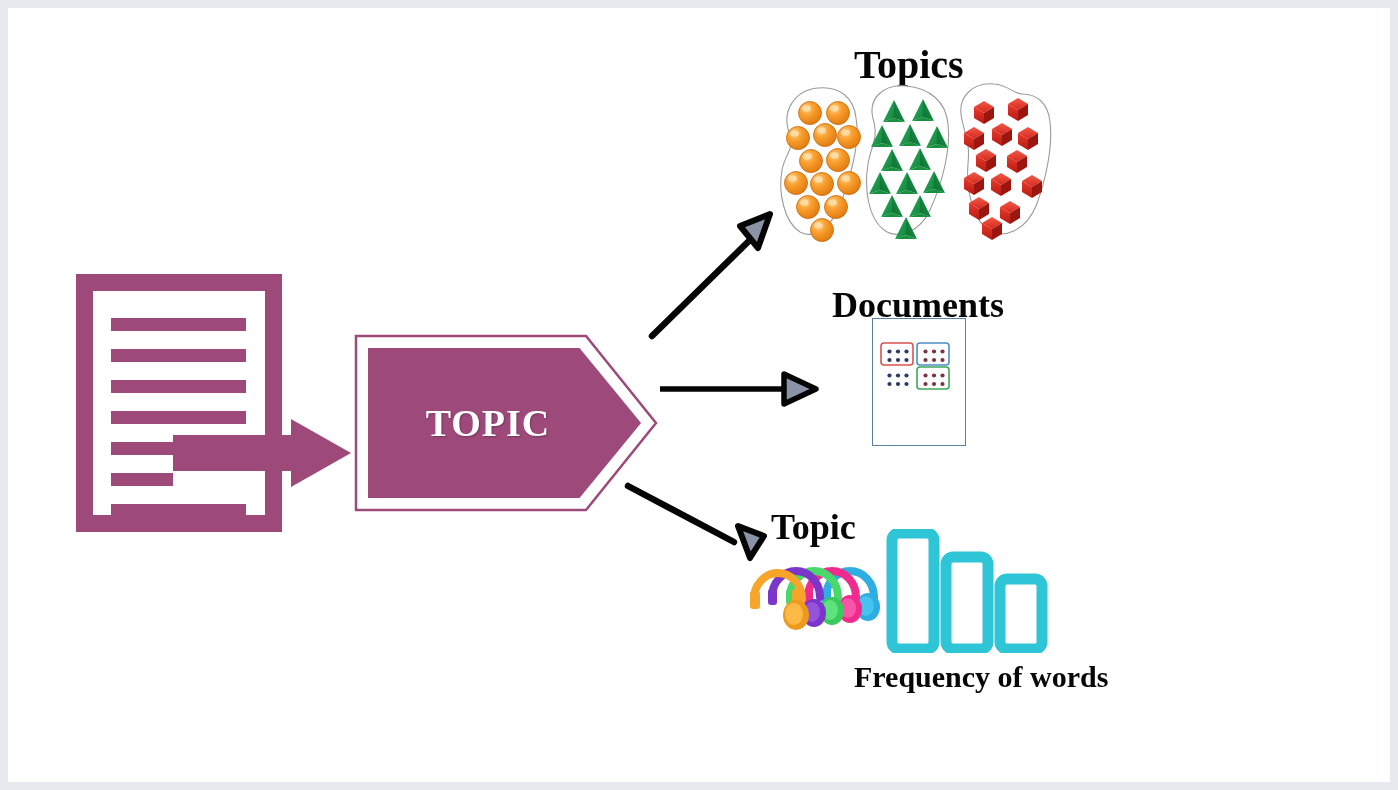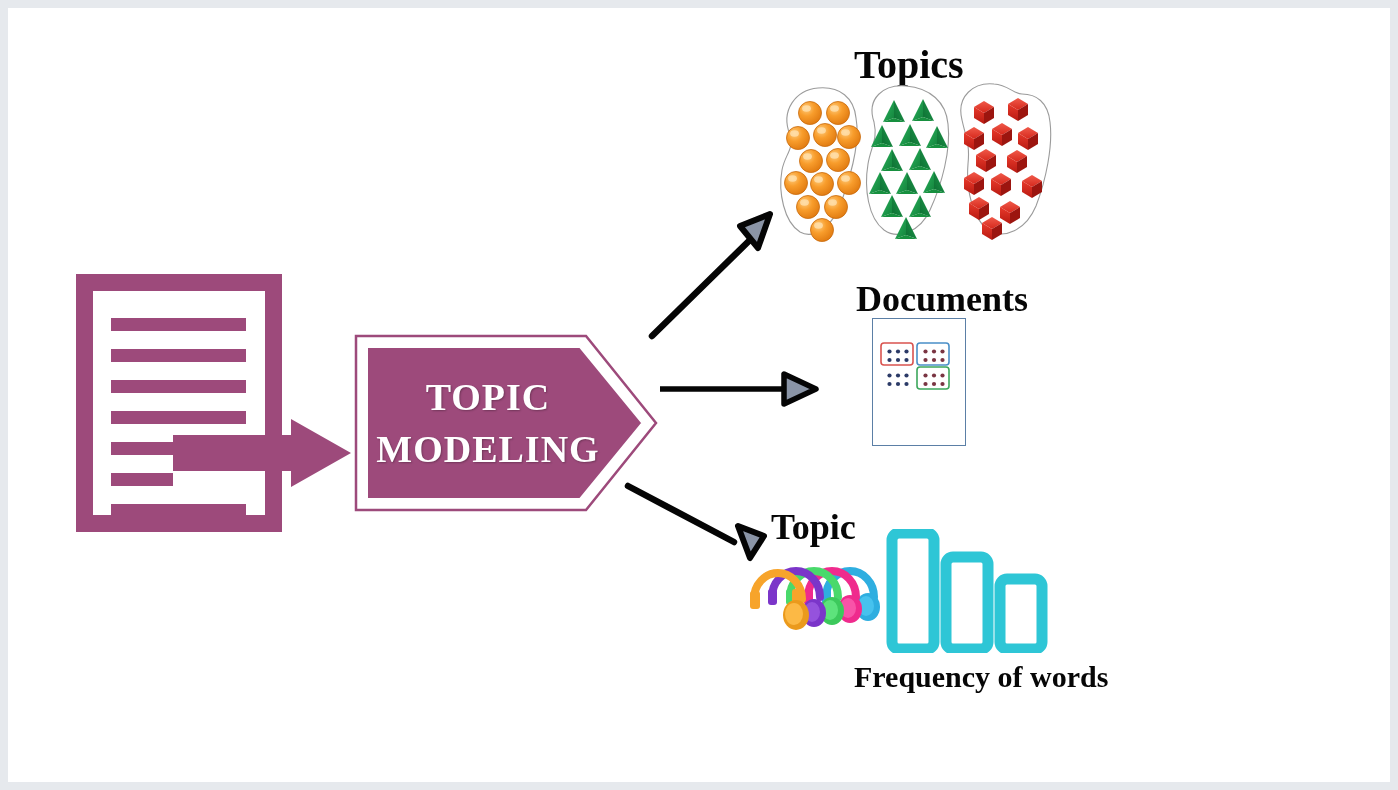--- a/index.html
+++ b/index.html
@@ -59,21 +59,21 @@
 
   
   .title-text {
     font-family: "Liberation Serif", serif;
     font-weight: bold;
     color: #060606;
     white-space: nowrap;
     text-align: right;
   }
   #topics-title   { left: 846px; top: 33px;  font-size: 40px; }
-  #documents-title{ left: 824px; top: 270px; font-size: 36px; margin-left: 24px; }
+  #documents-title{ left: 824px; top: 276px; font-size: 36px; }
   #topic-title    { left: 763px; top: 498px; font-size: 36px; }
   #freq-title     { left: 846px; top: 652px; font-size: 30px; }
 
   
   #topics-cluster { left: 762px; top: 72px; width: 290px; height: 166px; }
 
   
   #documents-icon { left: 864px; top: 310px; width: 94px; height: 128px; }
   #doc-page {
     position: absolute; left: 0; top: 0; width: 100%; height: 100%;
@@ -113,21 +113,20 @@
     <polygon points="0,16 118,16 118,0 178,34 118,68 118,52 0,52" fill="#9d4a7b"></polygon>
   </svg>
 
   <div class="abs" id="tm-shape">
     <svg width="304" height="178" viewBox="0 0 304 178" style="position:absolute;left:0;top:0;">
       <polygon points="2,2 232,2 302,89 232,176 2,176" fill="none" stroke="#9d4a7b" stroke-width="2.5"></polygon>
       <polygon points="11,11 227,11 291,89 227,167 11,167" fill="#9d4a7b" stroke="#ffffff" stroke-width="6"></polygon>
     </svg>
     <div id="tm-label">
       <span>TOPIC</span>
-      <span>MODELING</span>
     </div>
   </div>
 
   <svg class="abs" id="arrow-topics" viewBox="0 0 134 132">
     <line x1="4" y1="128" x2="106" y2="28" stroke="#050505" stroke-width="6.5" stroke-linecap="round"></line>
     <polygon points="122,6 92,18 110,40" fill="#8a94a6" stroke="#050505" stroke-width="6" stroke-linejoin="round"></polygon>
   </svg>
 
   <svg class="abs" id="arrow-docs" viewBox="0 0 164 38">
     <line x1="2" y1="19" x2="128" y2="19" stroke="#050505" stroke-width="5.5" stroke-linecap="butt"></line>

